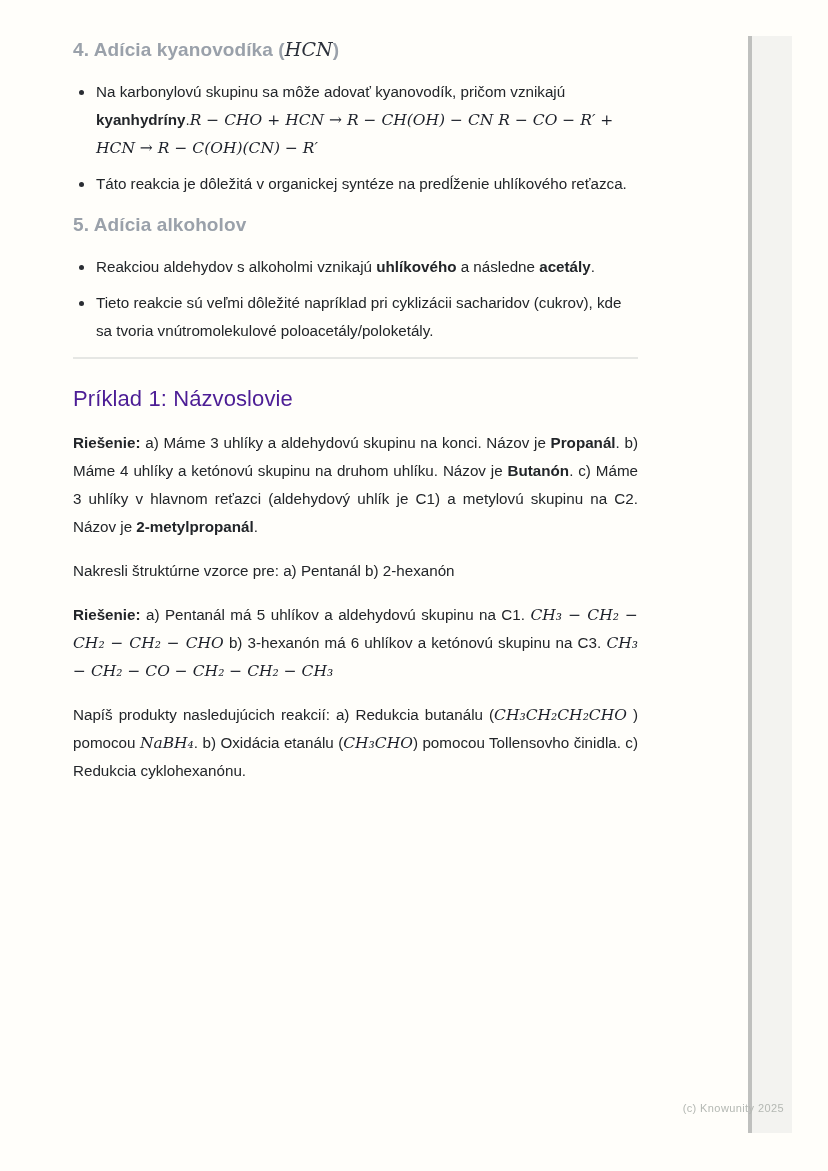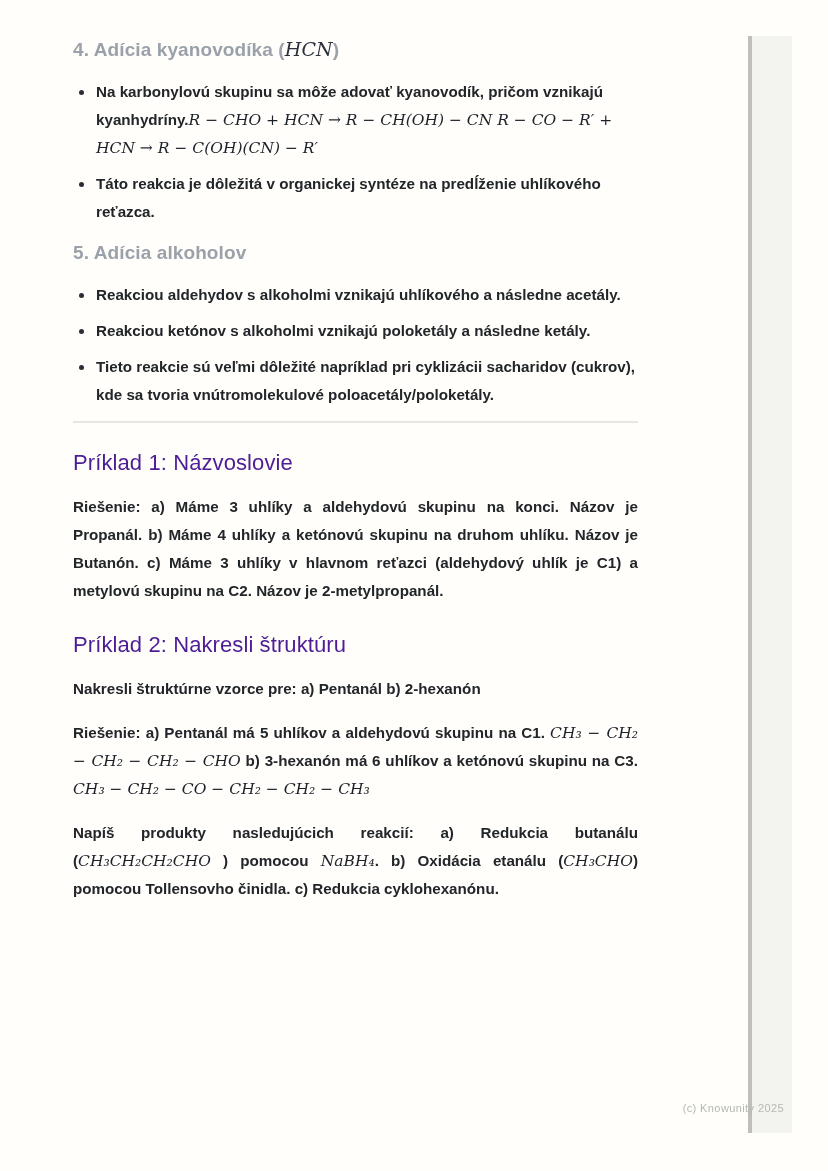--- a/index.html
+++ b/index.html
@@ -68,21 +68,21 @@
     line-height: 28px;
     margin: 16px 0 0 0;
     text-align: justify;
   }
   hr.divider {
     border: none;
     border-top: 2px solid #e6e7e4;
     margin: 12px 0 0 0;
   }
   
-  .s-n { font-weight: 700; }
+  .s-n { font-weight: 400; }
   .s-b { font-weight: 700; }
   .s-m {
     font-family: "DejaVu Serif", serif;
     font-style: italic;
     font-size: 15.5px;
     color: #1c2029;
   }
   h4 .s-h, h3 .s-h { color: inherit; }
   h4 .s-m {
     font-weight: 400;
@@ -120,31 +120,29 @@
 
     <ul class="bullets">
       <li><span class="s-n">Na karbonylovú skupinu sa môže adovať kyanovodík, pričom vznikajú </span><span class="s-b">kyanhydríny</span><span class="s-n">.</span><span class="s-m">R − CHO + HCN → R − CH(OH) − CN R − CO − R′ + HCN → R − C(OH)(CN) − R′</span></li>
       <li><span class="s-n">Táto reakcia je dôležitá v organickej syntéze na predĺženie uhlíkového reťazca.</span></li>
     </ul>
 
     <h4 class="sec-heading mt"><span class="s-h">5. Adícia alkoholov</span></h4>
 
     <ul class="bullets">
       <li><span class="s-n">Reakciou aldehydov s alkoholmi vznikajú </span><span class="s-b">uhlíkového</span><span class="s-n"> a následne </span><span class="s-b">acetály</span><span class="s-n">.</span></li>
-      <li><span class="s-n">Reakciou ketónov s alkoholmi vznikajú </span><span class="s-b">poloketály</span><span class="s-n"> a následne </span><span class="s-b">ketály</span><span class="s-n">.</span></li>
       <li><span class="s-n">Tieto reakcie sú veľmi dôležité napríklad pri cyklizácii sacharidov (cukrov), kde sa tvoria vnútromolekulové poloacetály/poloketály.</span></li>
     </ul>
 
     <hr class="divider">
 
 
     <h3 class="ex-heading">Príklad 1: Názvoslovie</h3>
     <p class="body-par"><span class="s-b">Riešenie:</span><span class="s-n"> a) Máme 3 uhlíky a aldehydovú skupinu na konci. Názov je </span><span class="s-b">Propanál</span><span class="s-n">. b) Máme 4 uhlíky a ketónovú skupinu na druhom uhlíku. Názov je </span><span class="s-b">Butanón</span><span class="s-n">. c) Máme 3 uhlíky v hlavnom reťazci (aldehydový uhlík je C1) a metylovú skupinu na C2. Názov je </span><span class="s-b">2-metylpropanál</span><span class="s-n">.</span></p>
 
-    <h3 class="ex-heading">Príklad 2: Nakresli štruktúru</h3>
     <p class="body-par"><span class="s-n">Nakresli štruktúrne vzorce pre: a) Pentanál b) 2-hexanón</span></p>
     <p class="body-par"><span class="s-b">Riešenie:</span><span class="s-n"> a) Pentanál má 5 uhlíkov a aldehydovú skupinu na C1. </span><span class="s-m">CH₃ − CH₂ − CH₂ − CH₂ − CHO</span><span class="s-n"> b) 3-hexanón má 6 uhlíkov a ketónovú skupinu na C3. </span><span class="s-m">CH₃ − CH₂ − CO − CH₂ − CH₂ − CH₃</span></p>
 
     <p class="body-par"><span class="s-n">Napíš produkty nasledujúcich reakcií: a) Redukcia butanálu (</span><span class="s-m">CH₃CH₂CH₂CHO</span><span class="s-n"> ) pomocou </span><span class="s-m">NaBH₄</span><span class="s-n">. b) Oxidácia etanálu (</span><span class="s-m">CH₃CHO</span><span class="s-n">) pomocou Tollensovho činidla. c) Redukcia cyklohexanónu.</span></p>
 
   </div>
 
   <div class="edge-strip"></div>
 
   <div class="watermark">(c) Knowunity 2025</div>

